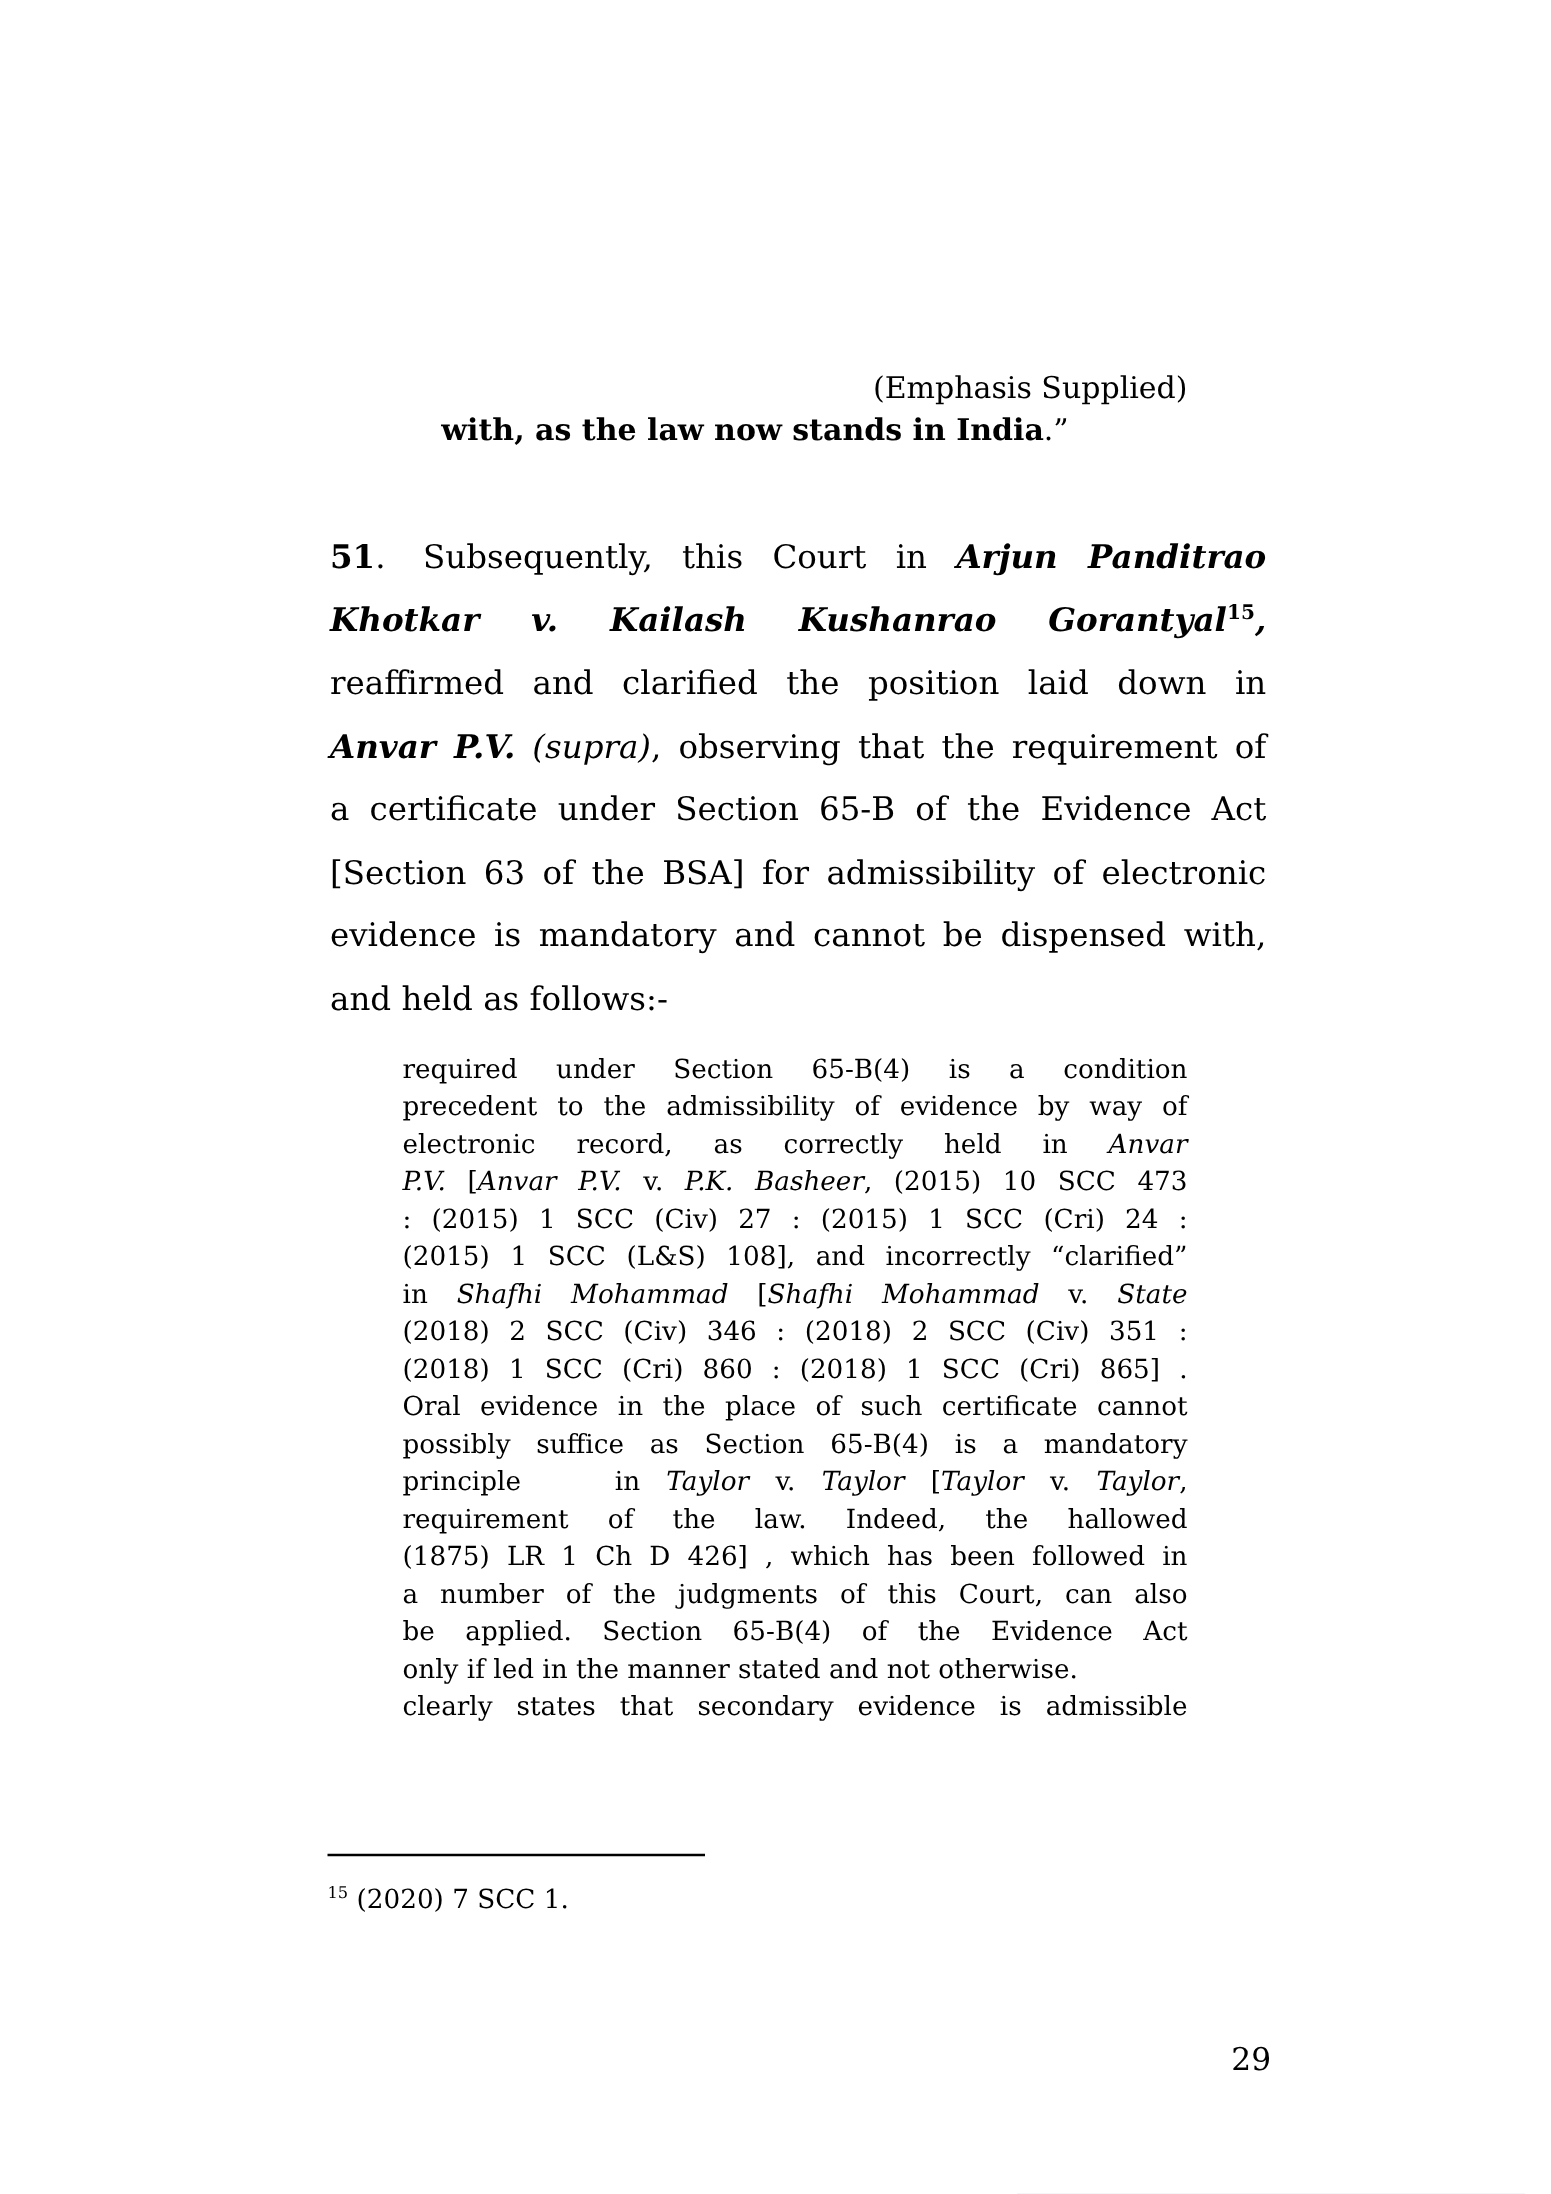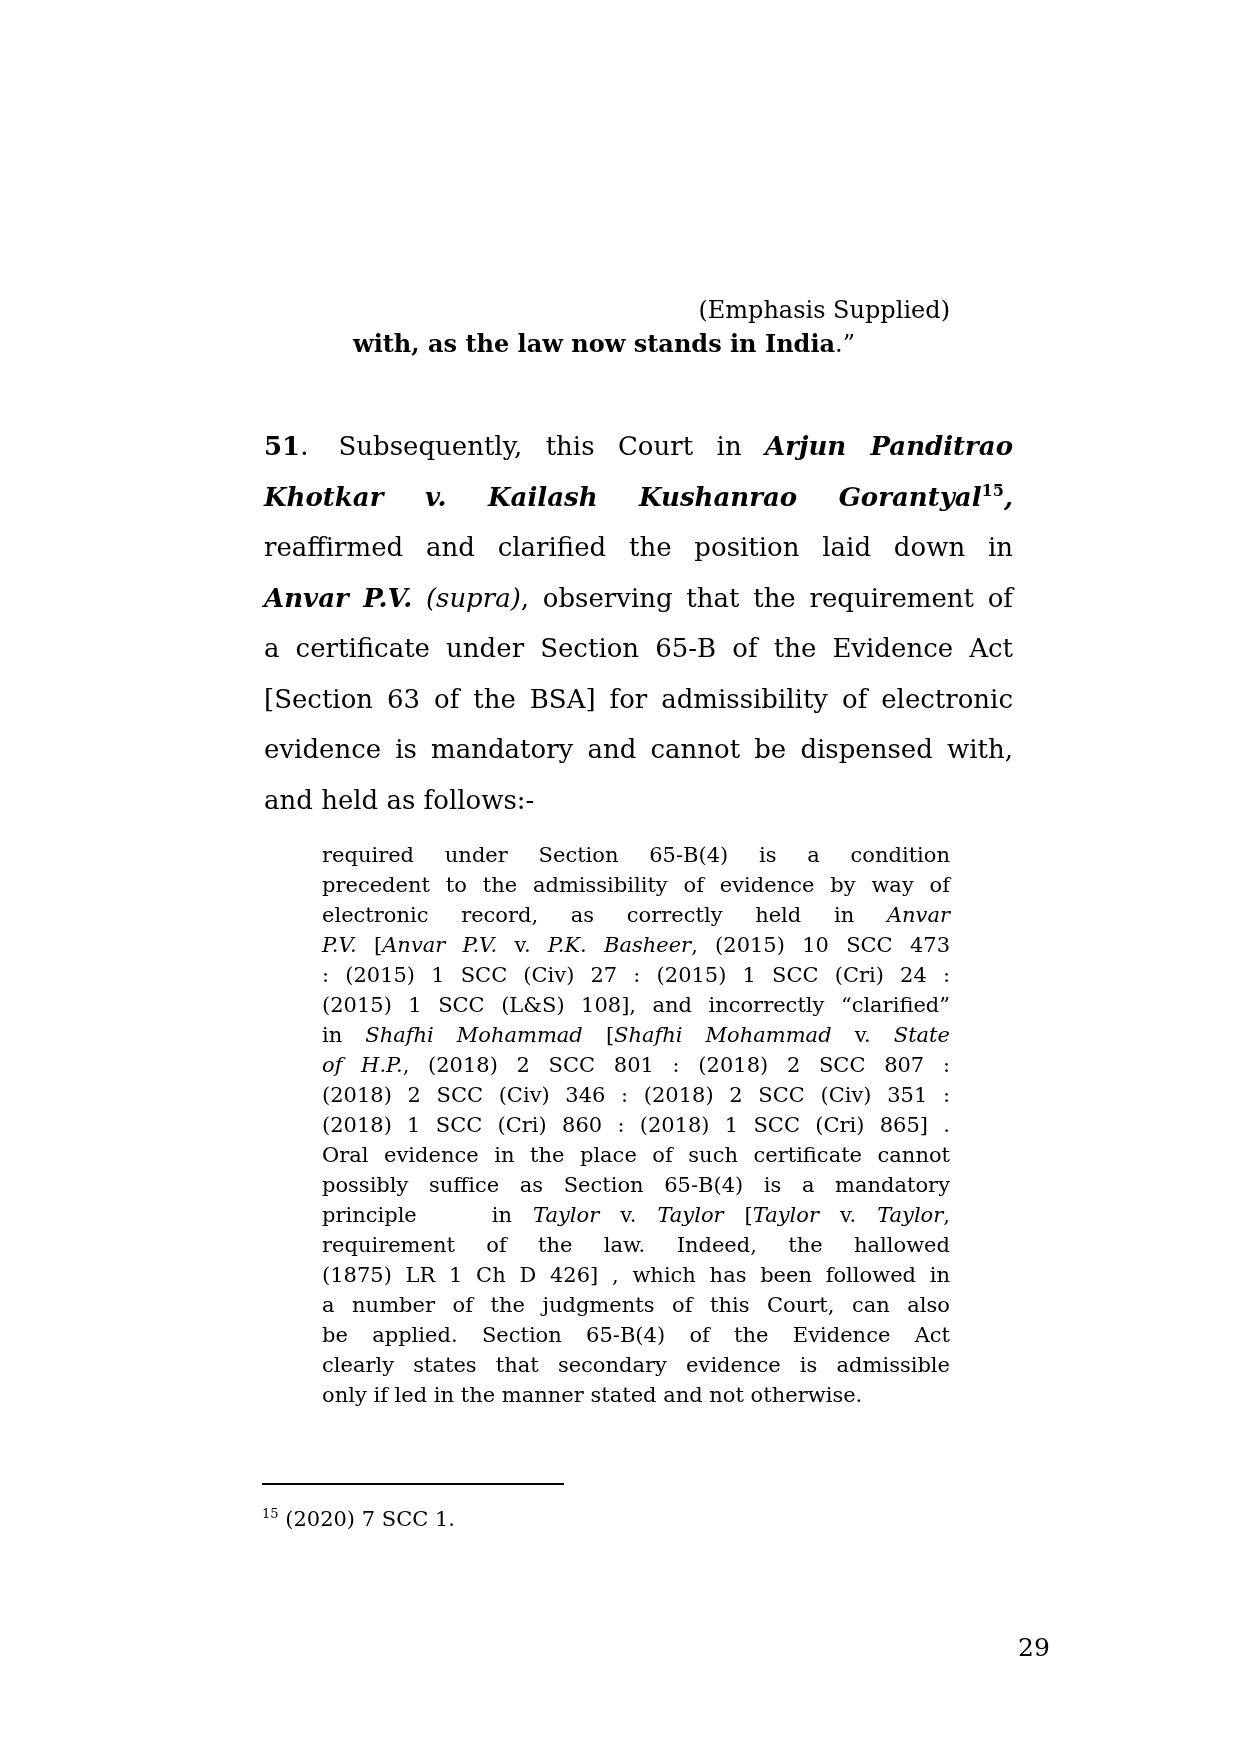--- a/index.html
+++ b/index.html
@@ -18,21 +18,21 @@
   .i{font-style:italic;}
   .bi{font-weight:700;font-style:italic;}
   .sup{vertical-align:super;font-size:0.62em;line-height:0;}
   .sup.b{font-weight:700;}
   .gap{display:inline-block;height:1em;}
   #quote-top{position:absolute;left:353px;top:294px;width:597px;font-size:24px;line-height:33px;}
   #para51{position:absolute;left:264px;top:421px;width:749px;font-size:26px;line-height:50.5px;}
   #quote61{position:absolute;left:322px;top:840px;width:628px;font-size:21px;line-height:30px;}
   #footnote-sep{position:absolute;left:262px;top:1483px;width:302px;border-top:2px solid #000;}
   #footnote{position:absolute;left:262px;top:1504px;font-size:21px;line-height:30px;}
-  #page-num{position:absolute;left:985px;top:1633px;font-size:25px;line-height:30px;margin-left:33px;}
+  #page-num{position:absolute;left:985px;top:1633px;font-size:25px;line-height:30px;}
 </style>
 </head>
 <body>
 
 <div class="page">
 
   <div id="quote-top">
       <div class="tline align-right"><span>(Emphasis Supplied)</span></div>
       <div class="tline align-left"><span class="b">with, as the law now stands in India</span><span>.”</span></div>
     </div>
@@ -49,32 +49,31 @@
     </div>
 
   <div id="quote61">
       <div class="tline"><span>required under Section 65-B(4) is a condition</span></div>
       <div class="tline"><span>precedent to the admissibility of evidence by way of</span></div>
       <div class="tline"><span>electronic record, as correctly held in </span><span class="i">Anvar</span></div>
       <div class="tline"><span class="i">P.V.</span><span> [</span><span class="i">Anvar P.V.</span><span> v. </span><span class="i">P.K. Basheer</span><span>, (2015) 10 SCC 473</span></div>
       <div class="tline"><span>: (2015) 1 SCC (Civ) 27 : (2015) 1 SCC (Cri) 24 :</span></div>
       <div class="tline"><span>(2015) 1 SCC (L&amp;S) 108], and incorrectly “clarified”</span></div>
       <div class="tline"><span>in </span><span class="i">Shafhi Mohammad</span><span> [</span><span class="i">Shafhi Mohammad</span><span> v. </span><span class="i">State</span></div>
-      <div class="tline"><span class="i">of H.P.</span><span>, (2018) 2 SCC 801 : (2018) 2 SCC 807 :</span></div>
       <div class="tline"><span>(2018) 2 SCC (Civ) 346 : (2018) 2 SCC (Civ) 351 :</span></div>
       <div class="tline"><span>(2018) 1 SCC (Cri) 860 : (2018) 1 SCC (Cri) 865] .</span></div>
       <div class="tline"><span>Oral evidence in the place of such certificate cannot</span></div>
       <div class="tline"><span>possibly suffice as Section 65-B(4) is a mandatory</span></div>
       <div class="tline"><span>principle</span><span class="gap" style="width: 75px;"></span><span>in </span><span class="i">Taylor</span><span> v. </span><span class="i">Taylor</span><span> [</span><span class="i">Taylor</span><span> v. </span><span class="i">Taylor</span><span>,</span></div>
       <div class="tline"><span>requirement of the law. Indeed, the hallowed</span></div>
       <div class="tline"><span>(1875) LR 1 Ch D 426] , which has been followed in</span></div>
       <div class="tline"><span>a number of the judgments of this Court, can also</span></div>
       <div class="tline"><span>be applied. Section 65-B(4) of the Evidence Act</span></div>
+      <div class="tline align-left"><span>only if led in the manner stated and not otherwise.</span></div>
       <div class="tline"><span>clearly states that secondary evidence is admissible</span></div>
-      <div class="tline align-left"><span>only if led in the manner stated and not otherwise.</span></div>
     </div>
 
   <div id="footnote-sep"></div>
 
   <div id="footnote">
       <div class="tline align-left"><span class="sup">15</span><span> (2020) 7 SCC 1.</span></div>
     </div>
 
   <div id="page-num">29</div>
 

